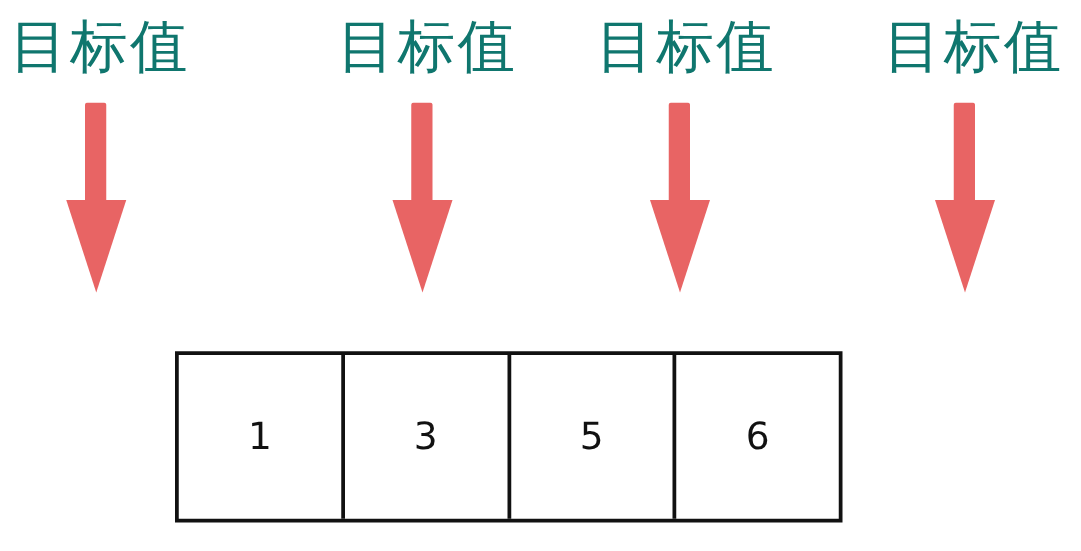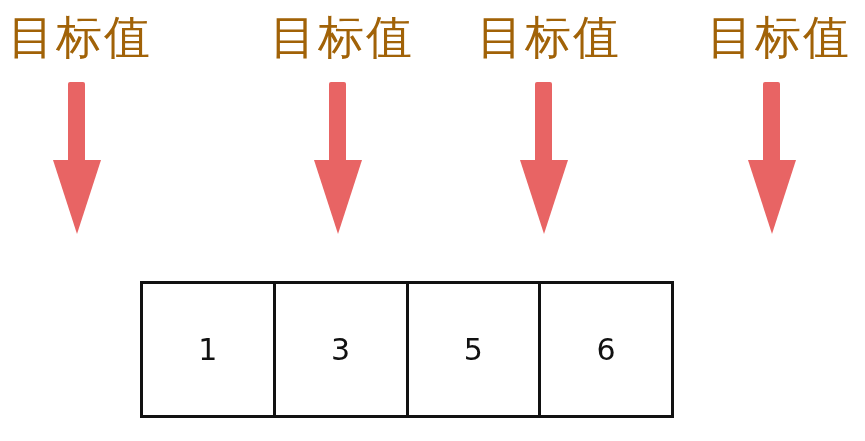--- a/index.html
+++ b/index.html
@@ -1,17 +1,17 @@
 <!DOCTYPE html>
 <html><head>
   <meta charset="utf-8">
   <style>
     html, body { margin: 0; padding: 0; background: #ffffff; }
     body { width: 865px; height: 441px; position: relative; overflow: hidden; font-family: "DejaVu Sans", sans-serif; }
-    .label { position: absolute; top: 8px; font-size: 46px; line-height: 58px; color: #a16207; white-space: nowrap; letter-spacing: 2px; }
+    .label { position: absolute; top: 8px; font-size: 46px; line-height: 58px; color: #0f766e; white-space: nowrap; letter-spacing: 2px; }
     .arrow { position: absolute; top: 82px; width: 50px; height: 153px; }
     .array { position: absolute; left: 140px; top: 281px; width: 534px; height: 137px; display: flex; box-sizing: border-box; border: 3px solid #111; }
     .cell { flex: 1; display: flex; align-items: center; justify-content: center; font-size: 30px; color: #111; font-family: "DejaVu Sans", sans-serif; }
     .cell + .cell { border-left: 3px solid #111; }
   </style>
 </head>
 <body>
 
 <div class="label" style="left:8px;">目标值</div>
 <div class="label" style="left:270px;">目标值</div>

